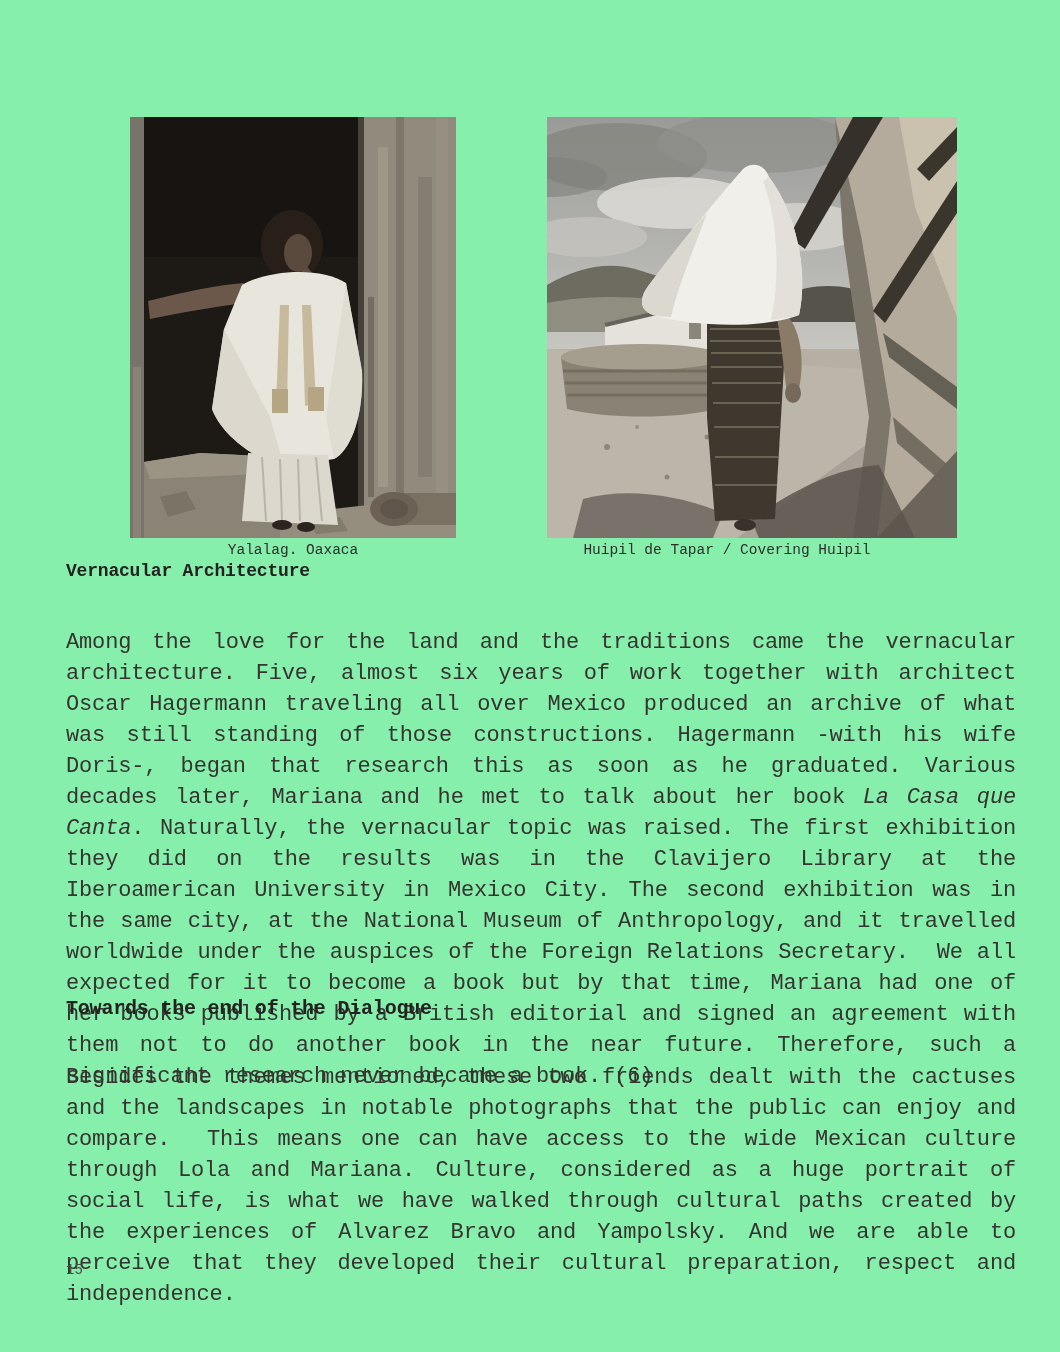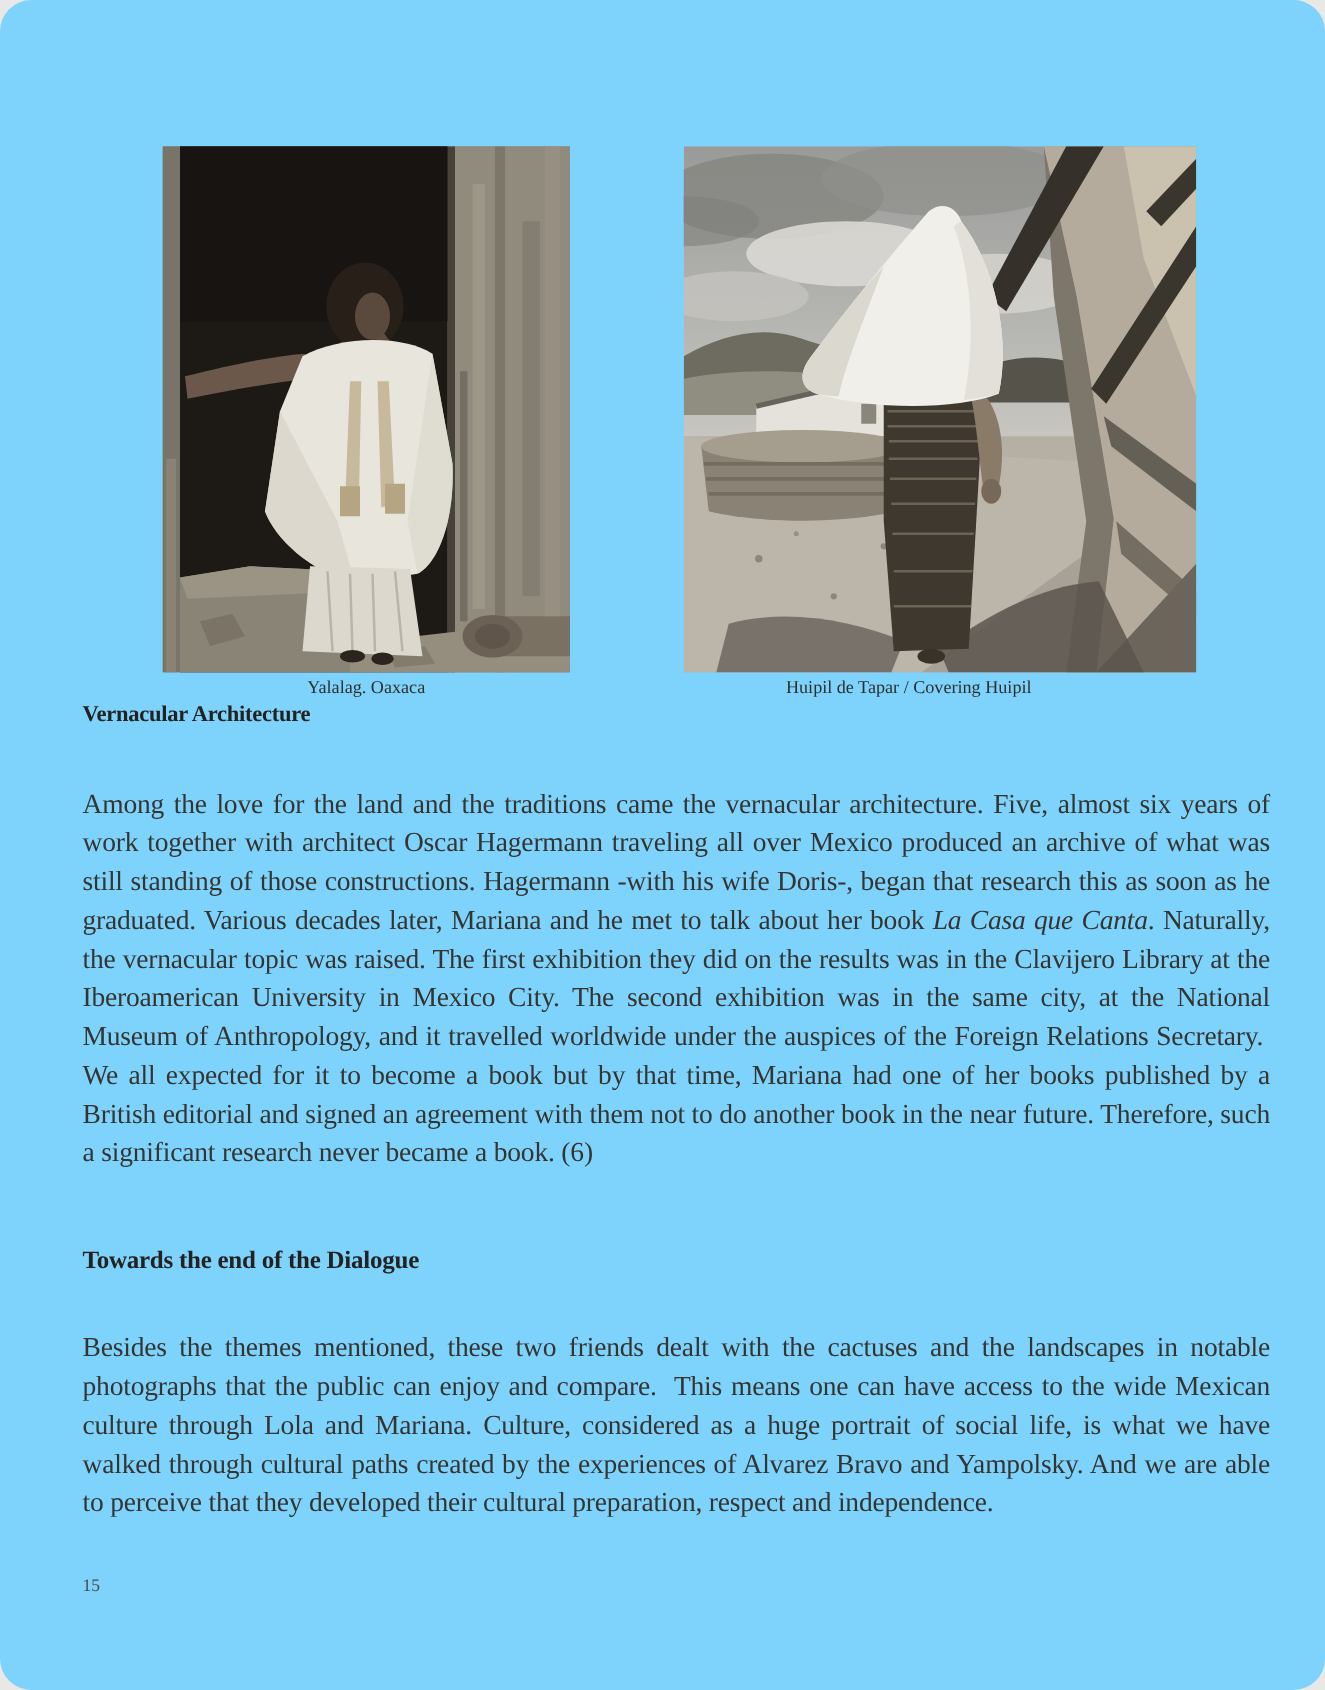--- a/index.html
+++ b/index.html
@@ -1,24 +1,23 @@
 <!DOCTYPE html>
 <html><head>
 <meta charset="utf-8">
 <style>
   html,body{margin:0;padding:0;background:#e8e8e6;}
   .page{
     position:relative;
     width:1060px;height:1352px;
     margin:0 auto;
-    background:#7dd3fc;
-    font-family:Liberation Serif, serif;
+    background:#86efac;
+    font-family:Liberation Mono, monospace;
     color:#343230;
     overflow:hidden;
-    border-radius:25px;
   }
   figure{margin:0;padding:0;position:absolute;}
   .photo{display:block;line-height:0;}
   .photo svg{display:block;}
   figcaption{
     text-align:center;
     font-size:14.5px;
     color:#2f2e2b;
     margin-top:4px;
     letter-spacing:0;

